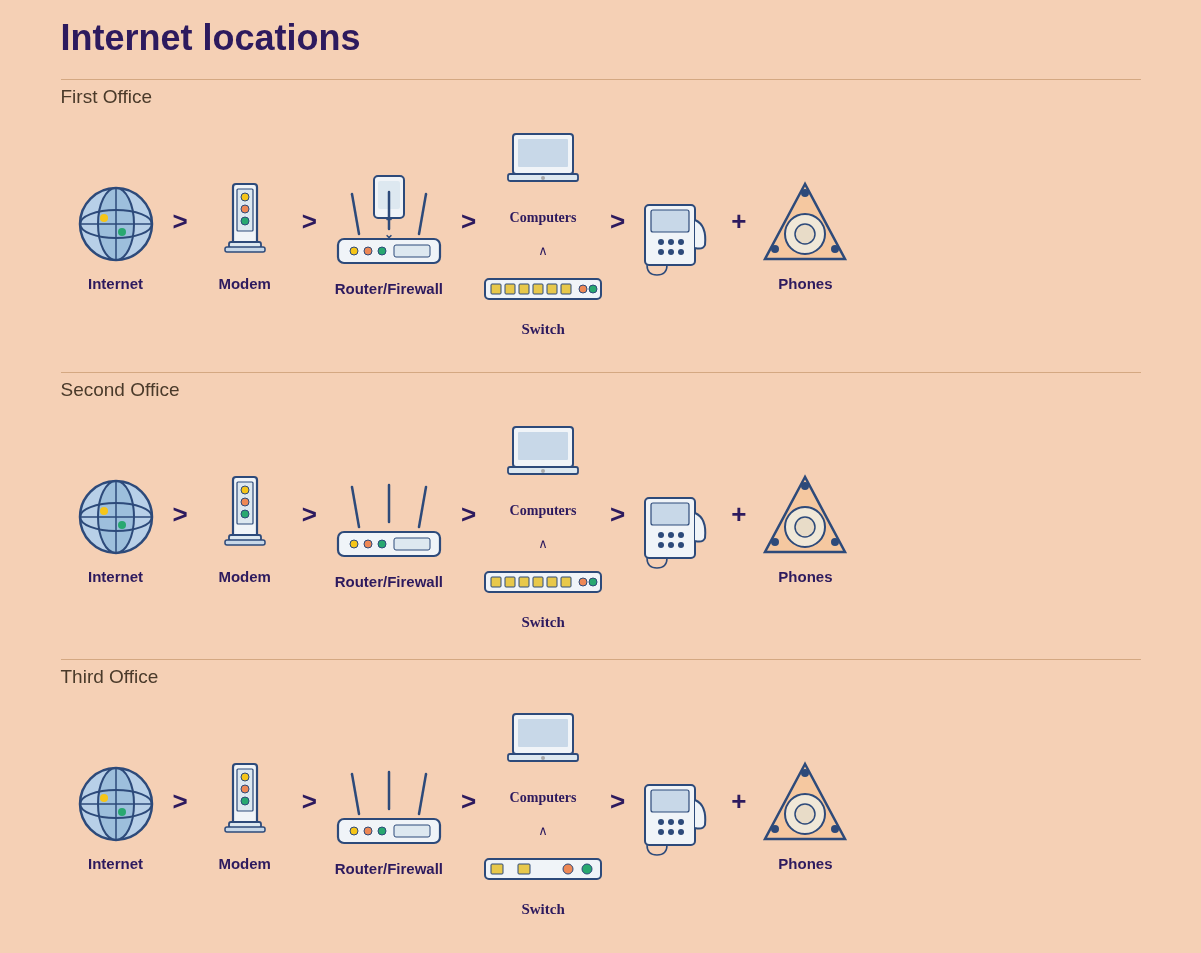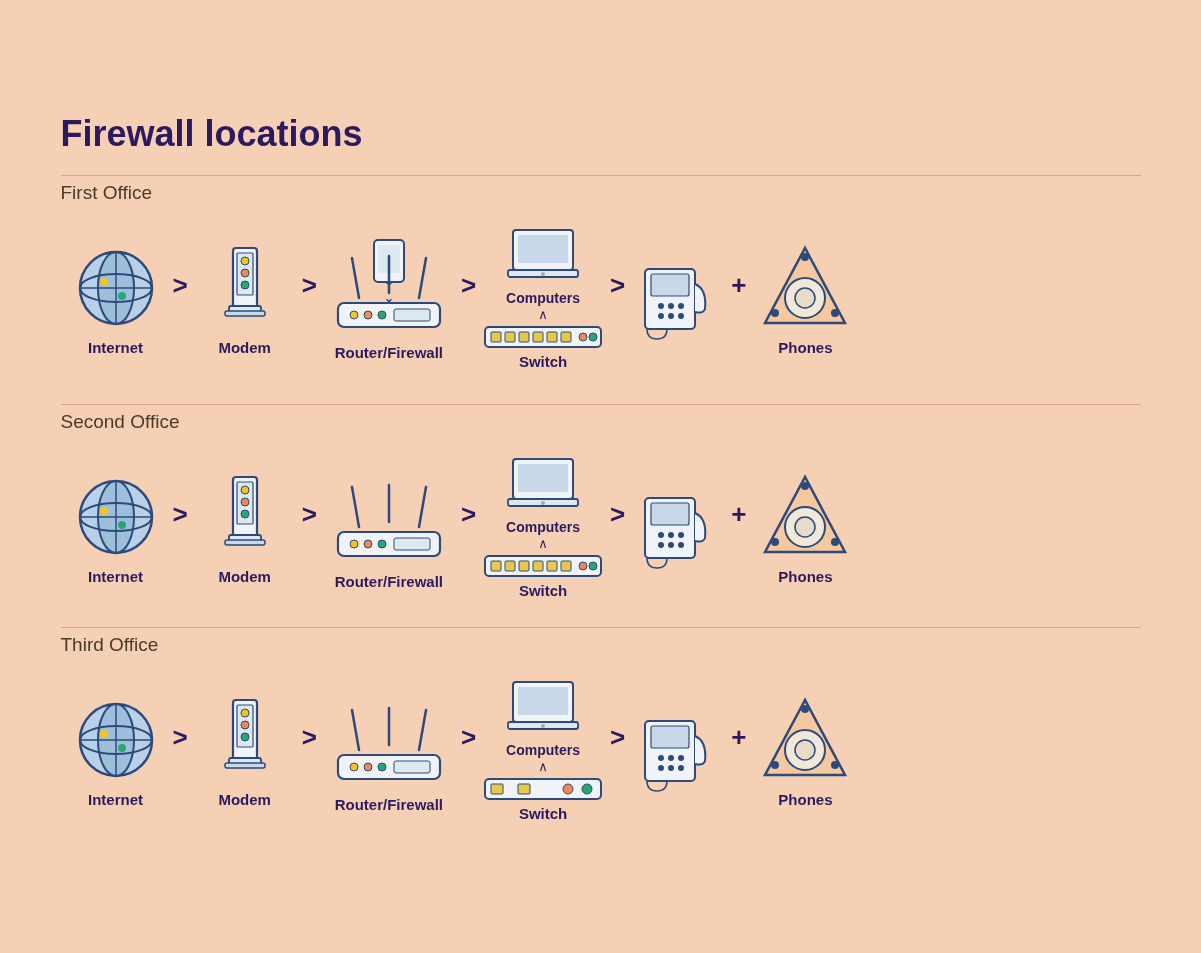--- a/index.html
+++ b/index.html
@@ -81,39 +81,40 @@
       width: 90px;
       height: 90px;
       display: flex;
       align-items: center;
       justify-content: center;
     }
     .switch-group {
       display: flex;
       flex-direction: column;
       align-items: center;
-      gap: 2px;
+      gap: 18px;
       min-width: 130px;
+      font-family: Liberation Serif, serif;
     }
     .switch-group .sub-label {
       font-size: 14px;
       font-weight: 700;
       color: #2d1a5e;
     }
     .caret {
       font-size: 13px;
       color: #2d1a5e;
       line-height: 1;
     }
   </style>
 </head>
 <body>
 
 <div class="container">
-  <div class="title">Firewall locations</div>
+  <div class="title">Internet locations</div>
 
   <div class="row">
     <span class="office-label">First Office</span>
     <div class="network-row">
 
       <div class="device">
         <div class="icon-wrap">
           <svg width="88" height="88" viewBox="0 0 88 88">
 
             <ellipse cx="44" cy="44" rx="36" ry="36" fill="#b8d0e8" stroke="#2d4a7a" stroke-width="2.5"></ellipse>

